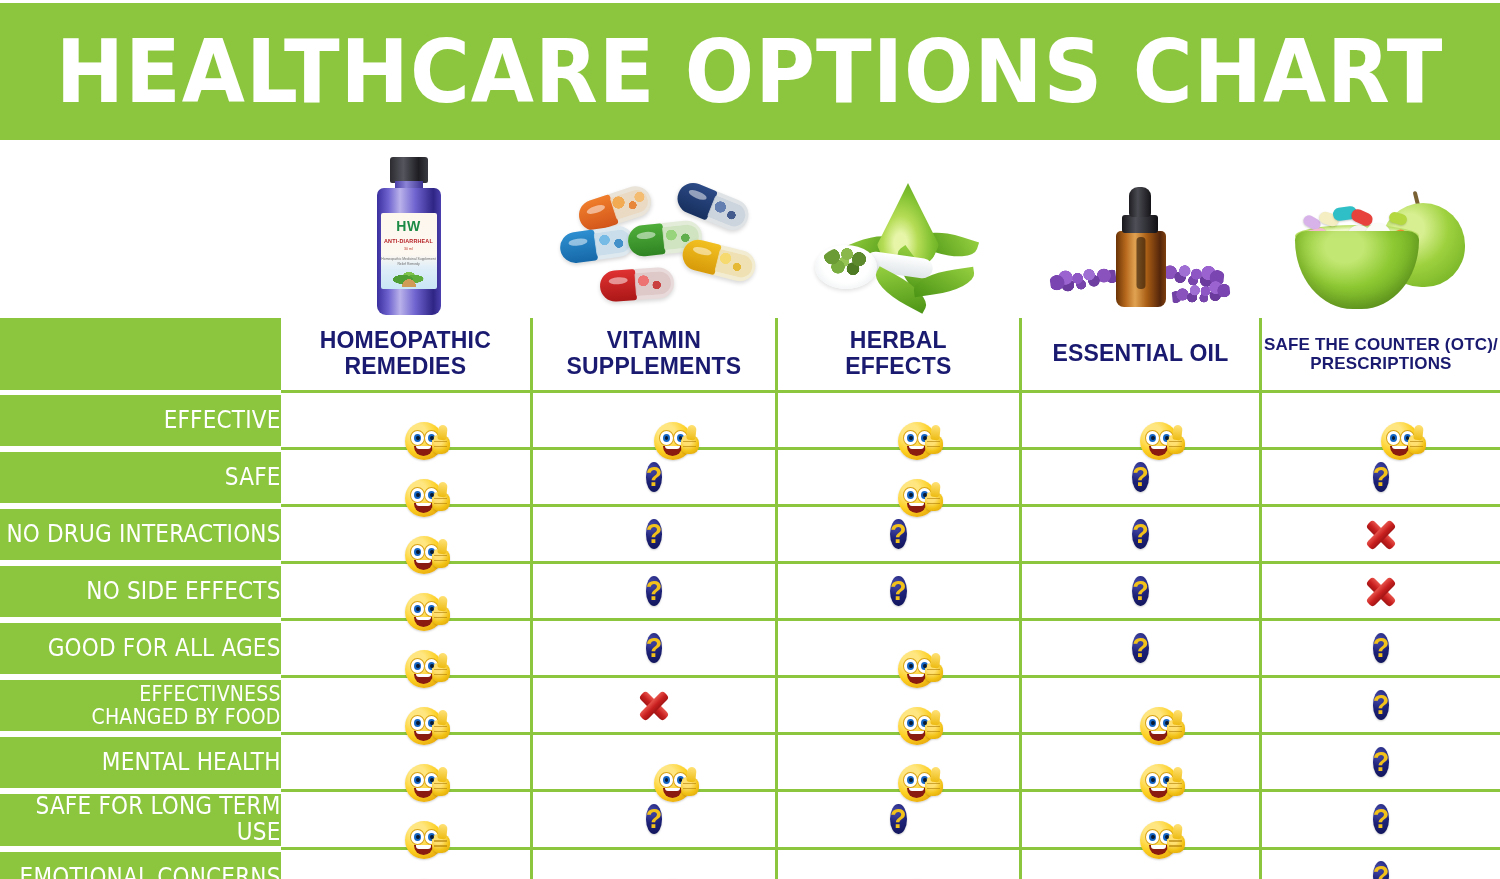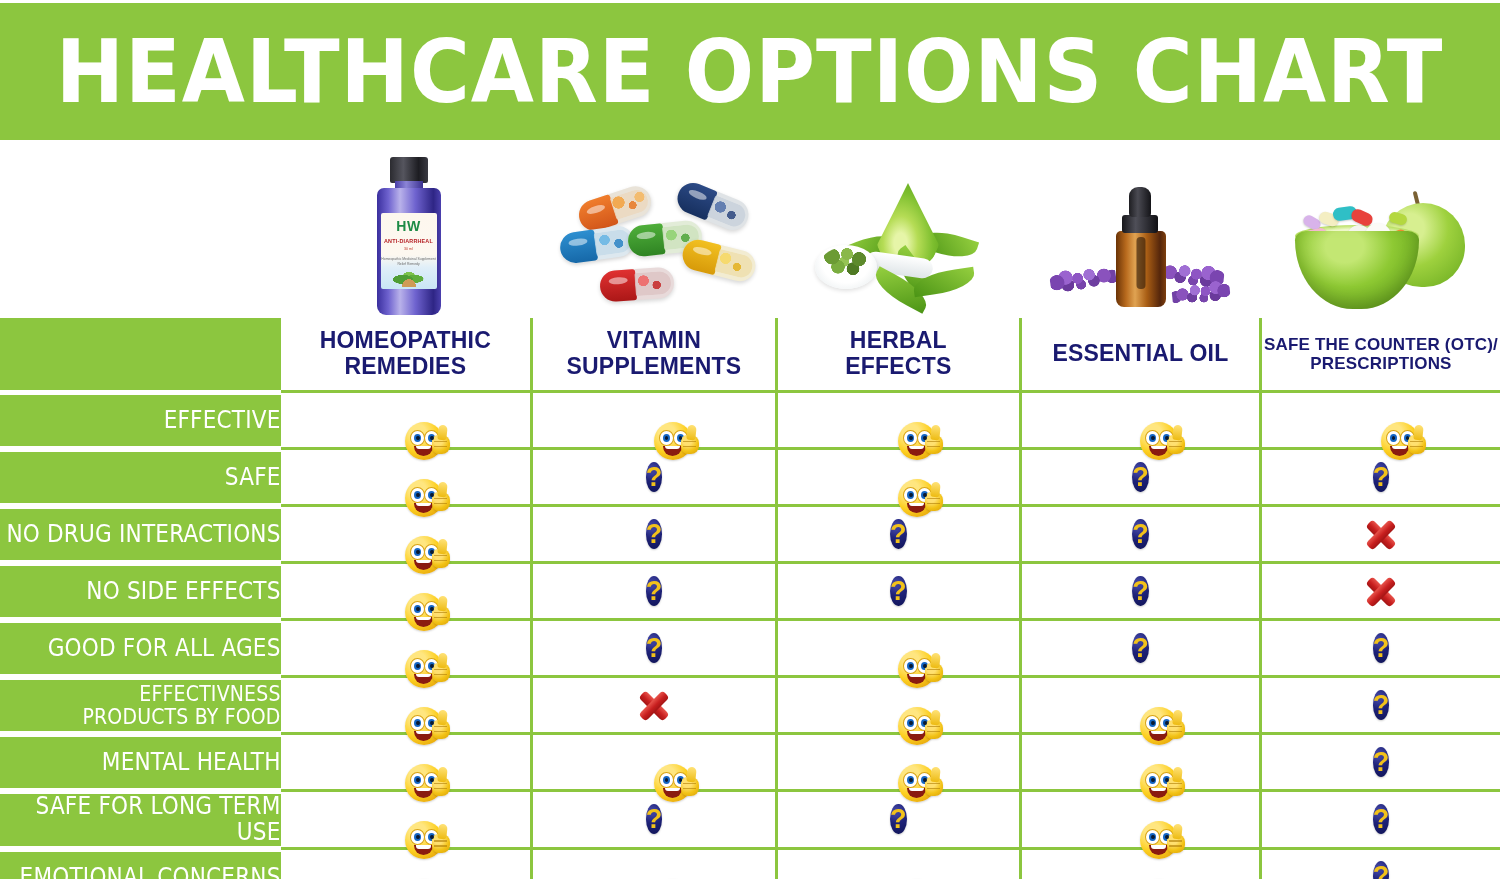--- a/index.html
+++ b/index.html
@@ -661,21 +661,21 @@
               </span><span class="thumb">
                 <span class="thumb-fist"></span>
                 <span class="thumb-up"></span>
                 <span class="thumb-line"></span>
                 <span class="thumb-line thumb-line2"></span>
               </span></span></span></td>
         <td class="data-cell c4"><span class="icon-box"><span class="qmark">?</span></span></td>
         <td class="data-cell c5"><span class="icon-box"><span class="qmark">?</span></span></td>
       </tr>
       <tr class="data-row">
-        <td class="row-label two-line"><span>EFFECTIVNESS</span><br><span>PRODUCTS BY FOOD</span></td>
+        <td class="row-label two-line"><span>EFFECTIVNESS</span><br><span>CHANGED BY FOOD</span></td>
         <td class="data-cell c1 first"><span class="icon-box"><span class="smiley-wrap"><span class="smiley-face">
                 <span class="eye eye-l"></span>
                 <span class="eye eye-r"></span>
                 <span class="mouth"></span>
               </span><span class="thumb">
                 <span class="thumb-fist"></span>
                 <span class="thumb-up"></span>
                 <span class="thumb-line"></span>
                 <span class="thumb-line thumb-line2"></span>
               </span></span></span></td>

